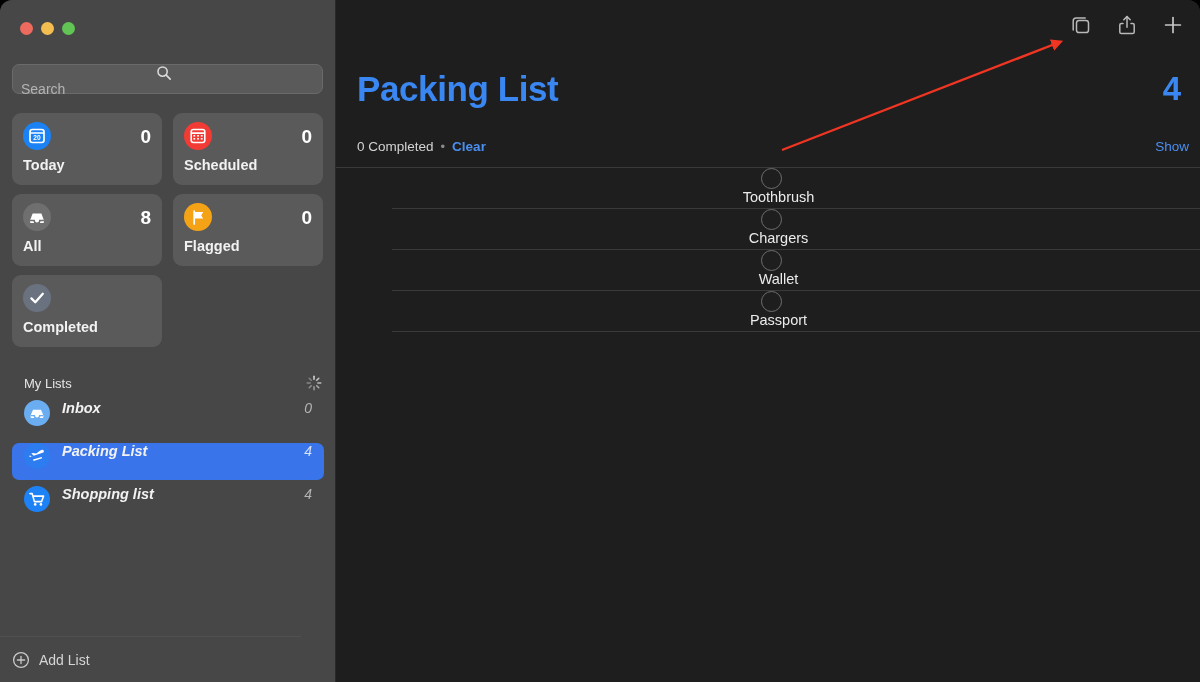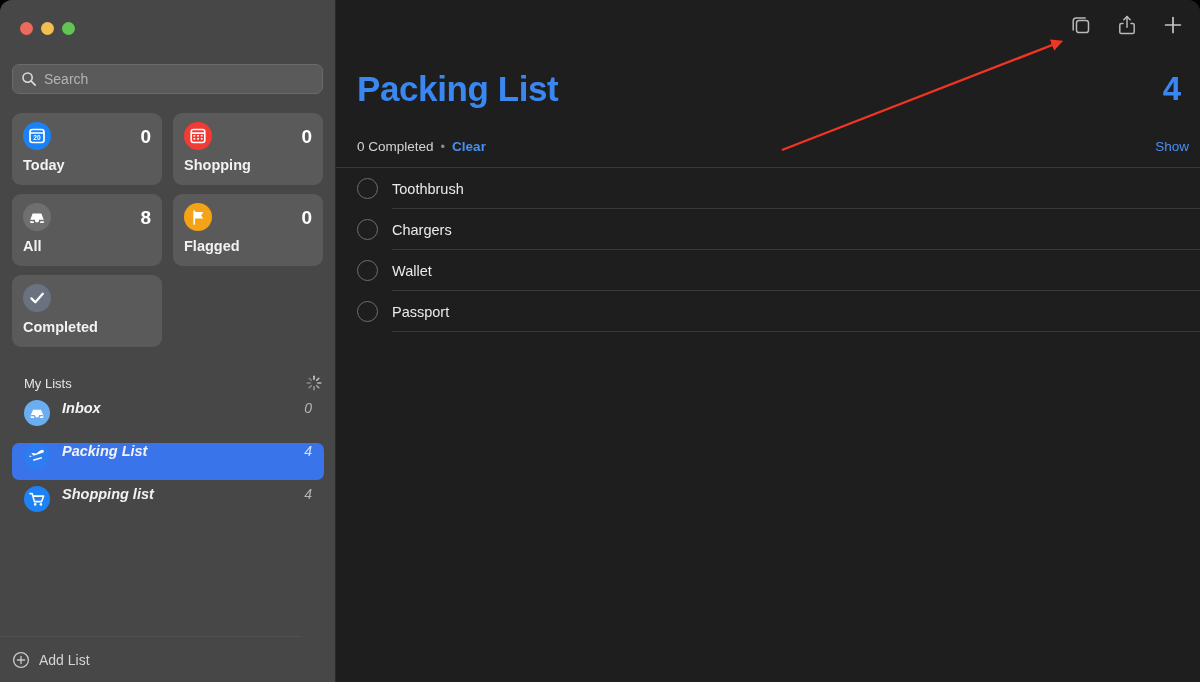--- a/index.html
+++ b/index.html
@@ -39,20 +39,21 @@
 
   .search-wrap {
     position: absolute;
     top: 64px; left: 12px;
     width: 311px; height: 30px;
     background: #5a5a5a;
     border: 1px solid #6a6a6a;
     border-radius: 7px;
     display: flex; align-items: center;
     padding: 0 8px;
+    flex-direction: column;
   }
   .search-icon { width: 16px; height: 16px; margin-right: 7px; flex: 0 0 16px; }
   .search-input {
     background: transparent; border: none; outline: none;
     color: #e6e6e6; font-size: 14px;
     font-family: "Liberation Sans", sans-serif;
     width: 100%;
   }
   .search-input::placeholder { color: #b3b3b3; }
 
@@ -165,20 +166,21 @@
   }
   .items {
     position: absolute;
     top: 168px; left: 0; right: 0;
   }
   .item-row {
     height: 41px;
     display: flex; align-items: center;
     position: relative;
     padding-left: 21px;
+    flex-direction: column;
   }
   .item-row::after {
     content: "";
     position: absolute;
     left: 56px; right: 0; bottom: 0;
     height: 1px; background: #3a3a3a;
   }
   .item-check {
     width: 21px; height: 21px;
     border-radius: 50%;
@@ -246,21 +248,21 @@
                   <rect x="13.1" y="13" width="1.8" height="1.6"></rect>
                   <rect x="16.8" y="13" width="1.8" height="1.6"></rect>
                 <rect x="9.4" y="16" width="1.8" height="1.6"></rect>
                   <rect x="13.1" y="16" width="1.8" height="1.6"></rect>
                   <rect x="16.8" y="16" width="1.8" height="1.6"></rect>
               </g>
             </svg>
           </span>
           <span class="smart-count">0</span>
         </div>
-        <div class="smart-label">Shopping</div>
+        <div class="smart-label">Scheduled</div>
       </div>
 
       <div class="smart-card">
         <div class="smart-top">
           <span class="smart-icon" style="background:#6f6f6f">
             <svg viewBox="0 0 28 28" width="28" height="28">
               <path d="M7 17.5 L9.6 10.5 H18.4 L21 17.5 V19 a1 1 0 0 1 -1 1 H8 a1 1 0 0 1 -1 -1 Z" fill="#ffffff"></path>
               <path d="M7 17.5 H11.2 a2.8 2.8 0 0 0 5.6 0 H21" fill="none" stroke="#6f6f6f" stroke-width="1.5"></path>
             </svg>
           </span>

